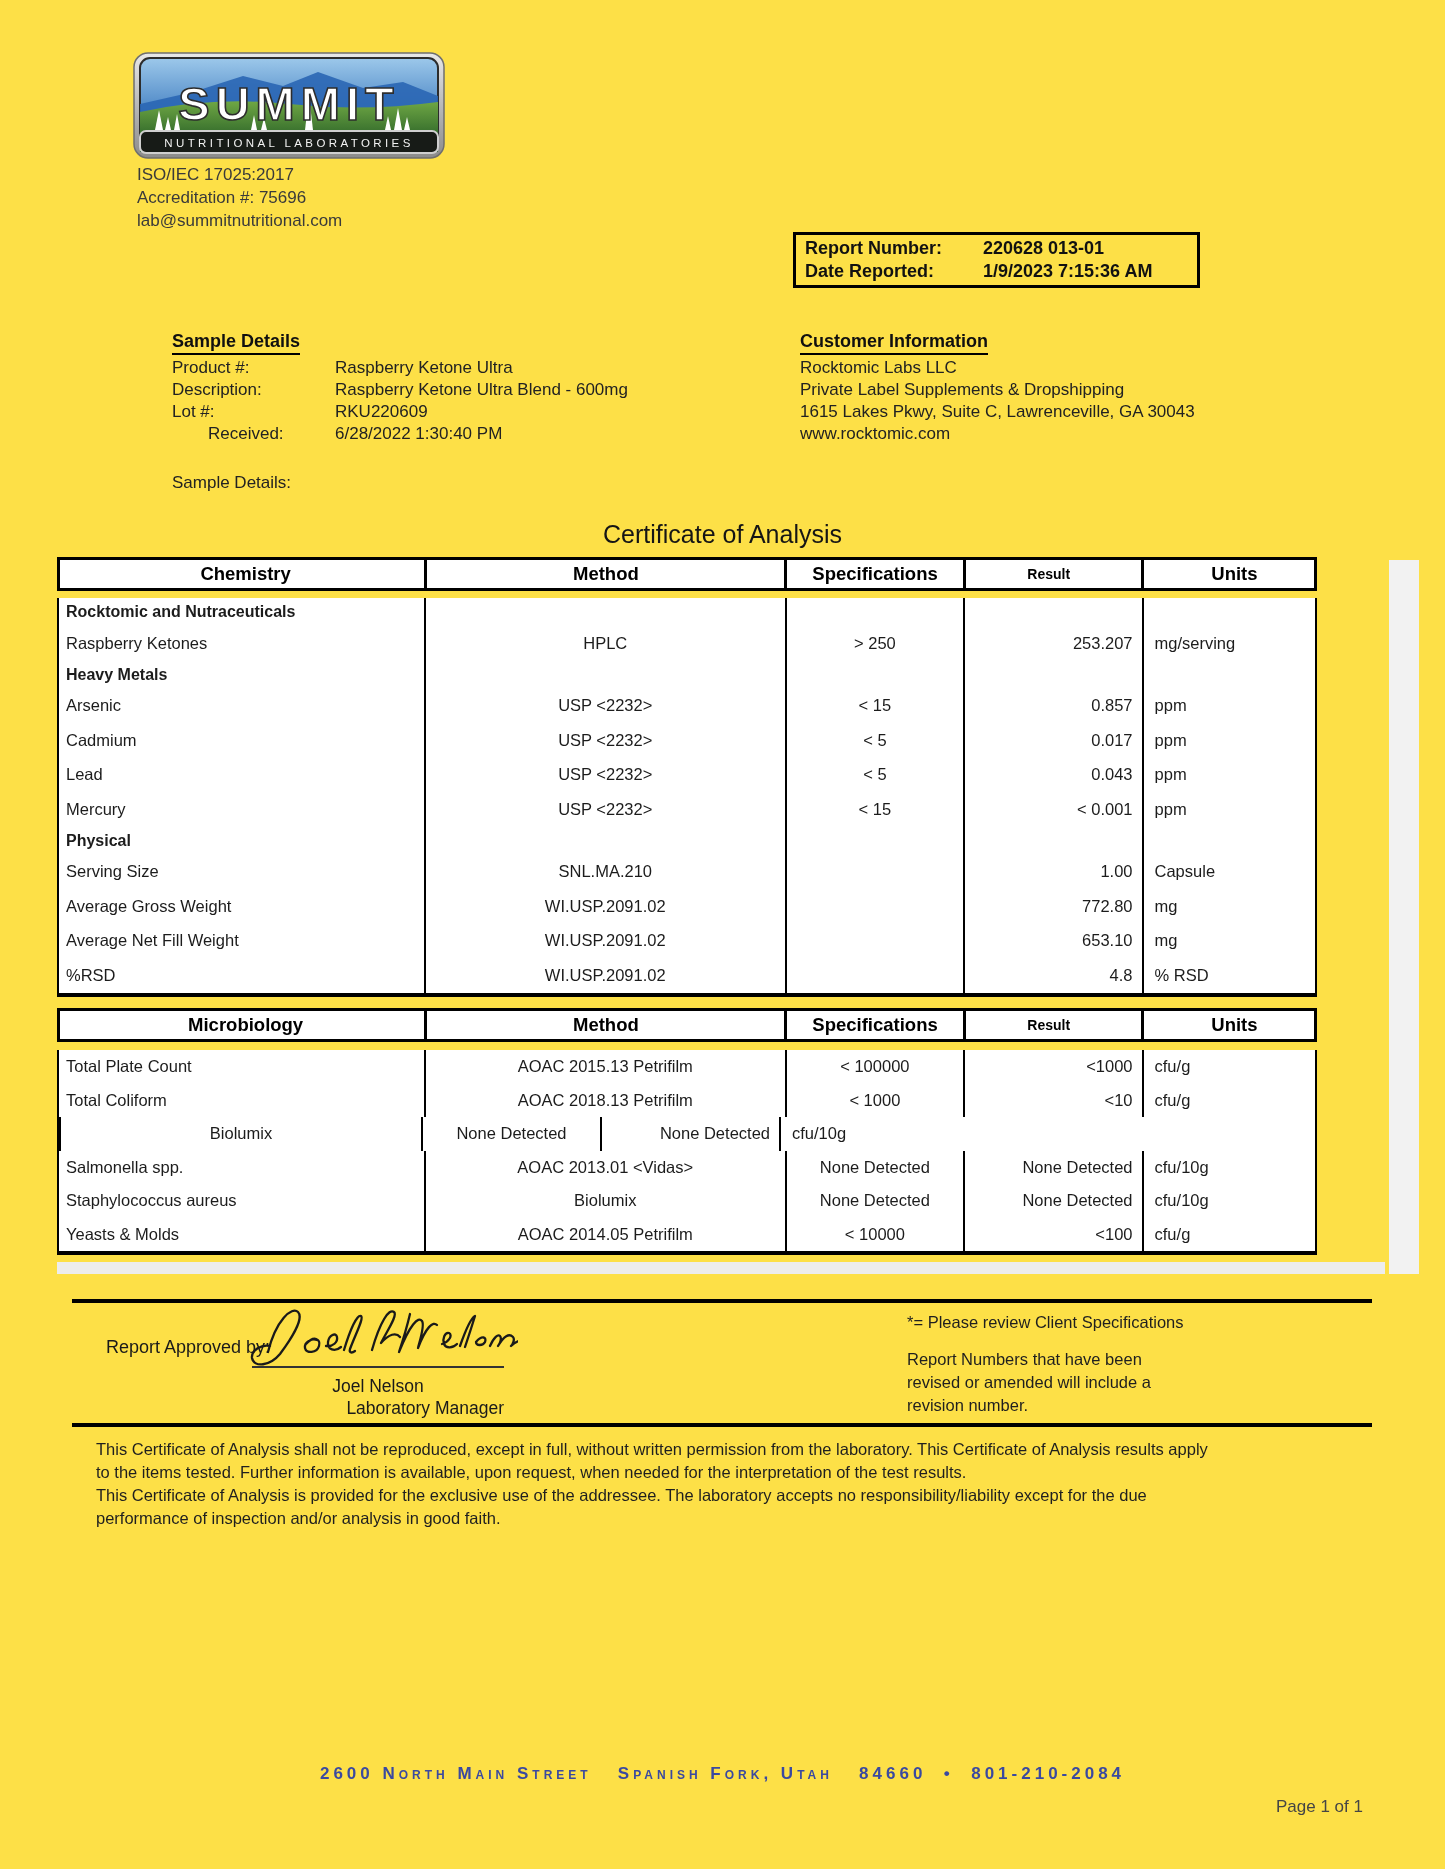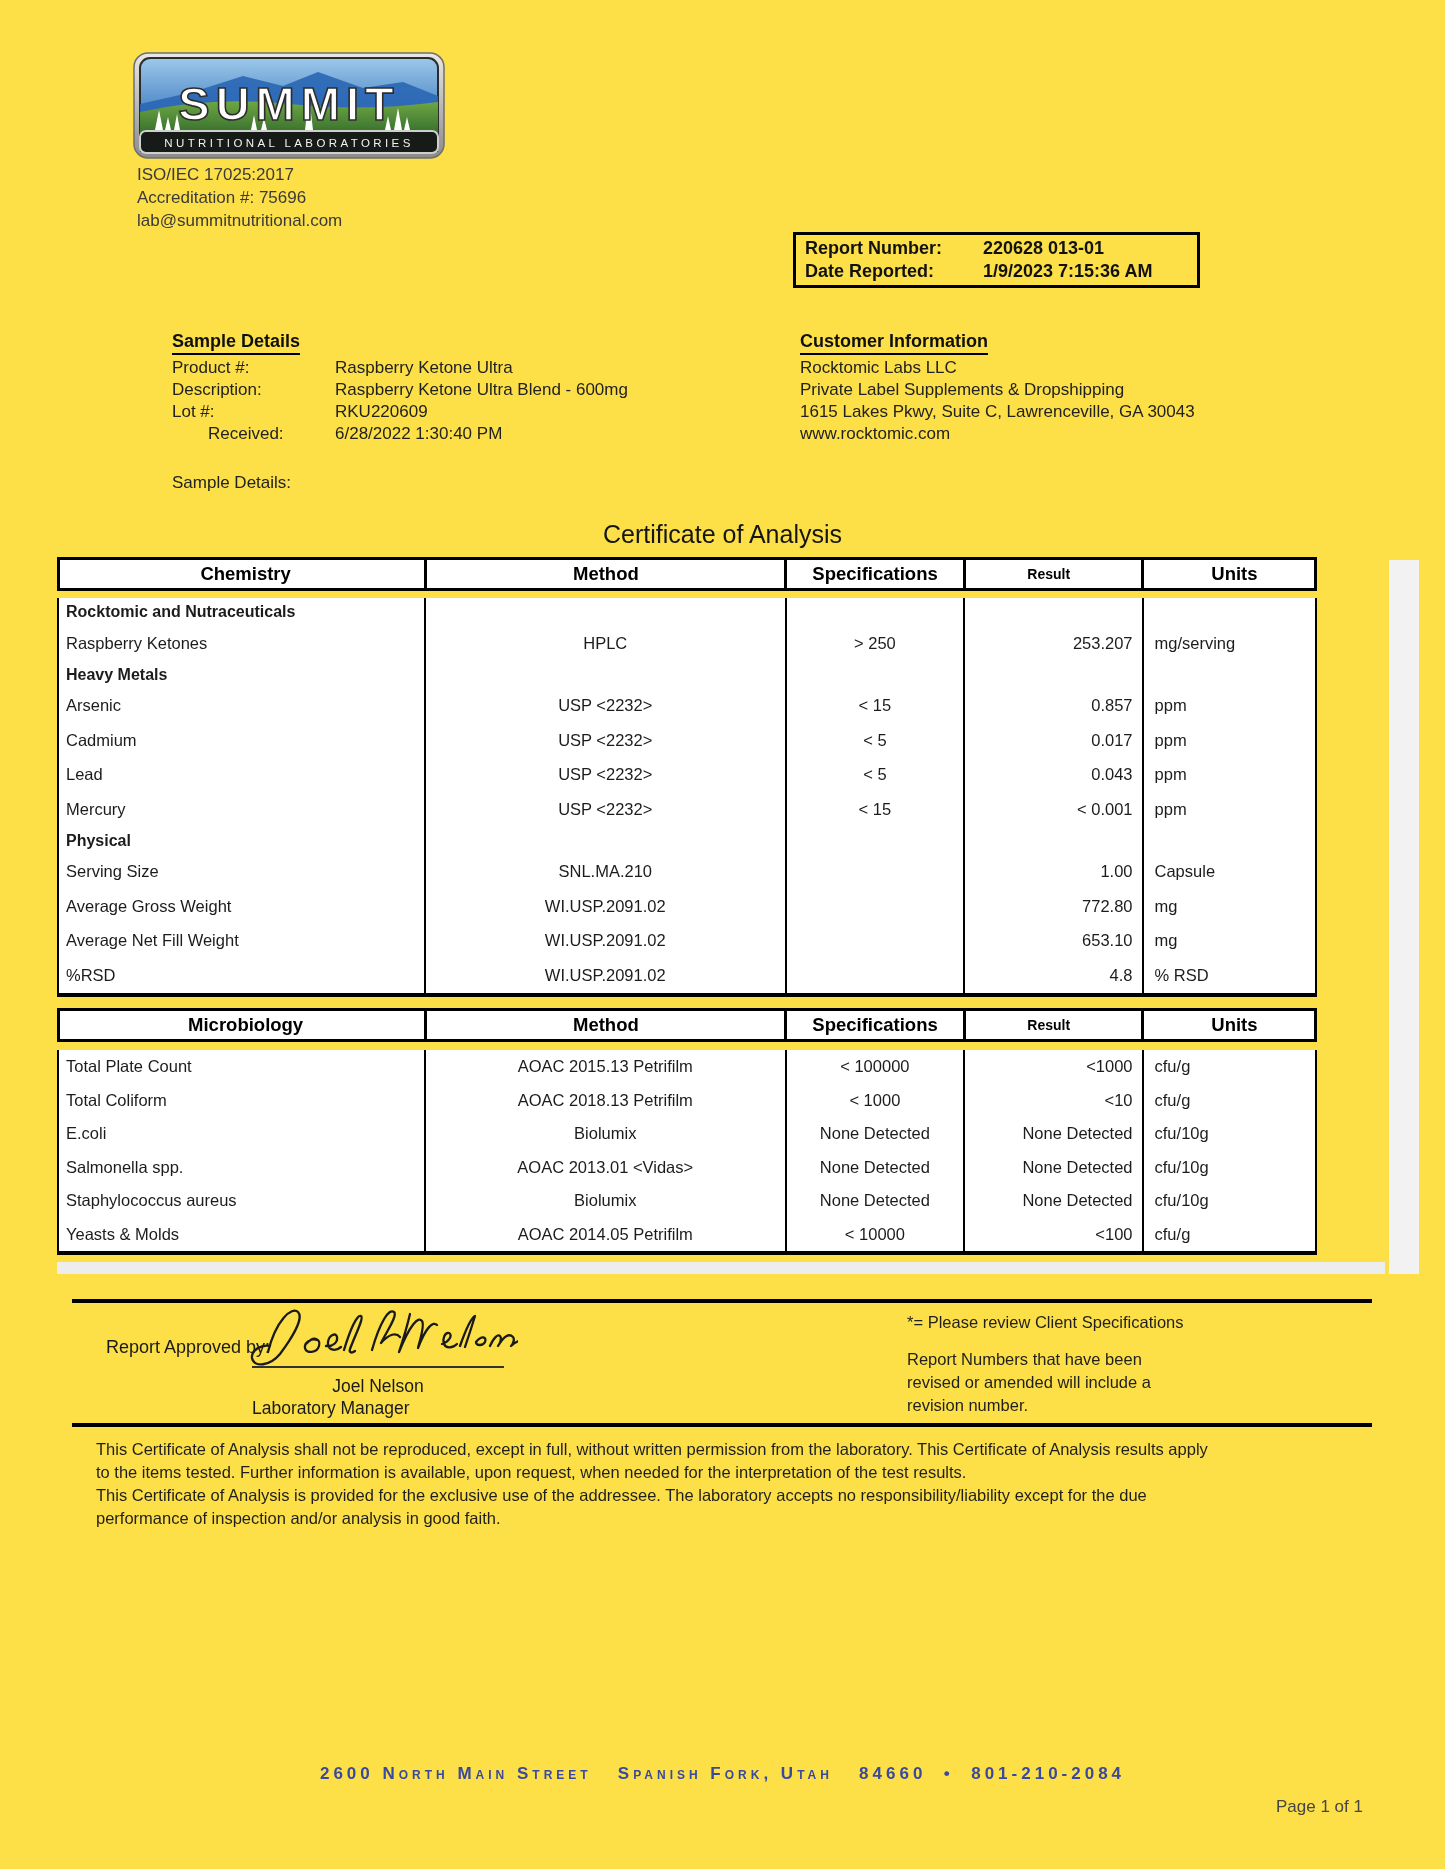--- a/index.html
+++ b/index.html
@@ -45,21 +45,21 @@
   .c5{width:174px;justify-content:flex-start;padding-left:11px;}
   .t-body .c2,.t-body .c3,.t-body .c4,.t-body .c5{border-left:2px solid #000;}
   
   .band{left:57px;top:1262px;width:1328px;height:12px;background:#ededed;}
   .strip{left:1389px;top:560px;width:30px;height:714px;background:#f2f2f2;}
   
   .rule{left:72px;width:1300px;height:4px;background:#000;}
   .approve-label{left:106px;top:1337px;font-size:18px;color:#1a1a1a;}
   .sig-underline{left:252px;top:1366px;width:252px;height:2px;background:#333;}
   .sig-name{left:252px;top:1376px;width:252px;text-align:center;font-size:17.5px;color:#1a1a1a;}
-  .sig-title{left:252px;top:1398px;width:252px;text-align:left;font-size:17.5px;color:#1a1a1a;}
+  .sig-title{left:252px;top:1398px;width:252px;text-align:right;font-size:17.5px;color:#1a1a1a;}
   .spec-note{left:907px;top:1313px;font-size:16.5px;color:#1f1f1f;}
   .rev-note{left:907px;top:1348px;font-size:16.5px;line-height:23px;color:#1f1f1f;}
   .disclaimer-line{left:96px;font-size:16.5px;color:#1f1f1f;white-space:nowrap;}
   .footer-address{
     left:0;top:1764px;width:1445px;text-align:center;font-size:17px;font-weight:bold;
     letter-spacing:4px;color:#3a49a0;font-variant:small-caps;white-space:pre;
   }
   .page-number{left:1276px;top:1797px;font-size:17px;color:#454545;}
 </style>
 </head>
@@ -249,21 +249,20 @@
         <div class="cell c5">cfu/g</div>
       </div>
       <div class="t-row">
         <div class="cell c1">Total Coliform</div>
         <div class="cell c2">AOAC 2018.13 Petrifilm</div>
         <div class="cell c3">&lt; 1000</div>
         <div class="cell c4">&lt;10</div>
         <div class="cell c5">cfu/g</div>
       </div>
       <div class="t-row">
-        <div class="cell c1">E.coli</div>
         <div class="cell c2">Biolumix</div>
         <div class="cell c3">None Detected</div>
         <div class="cell c4">None Detected</div>
         <div class="cell c5">cfu/10g</div>
       </div>
       <div class="t-row">
         <div class="cell c1">Salmonella spp.</div>
         <div class="cell c2">AOAC 2013.01 &lt;Vidas&gt;</div>
         <div class="cell c3">None Detected</div>
         <div class="cell c4">None Detected</div>

